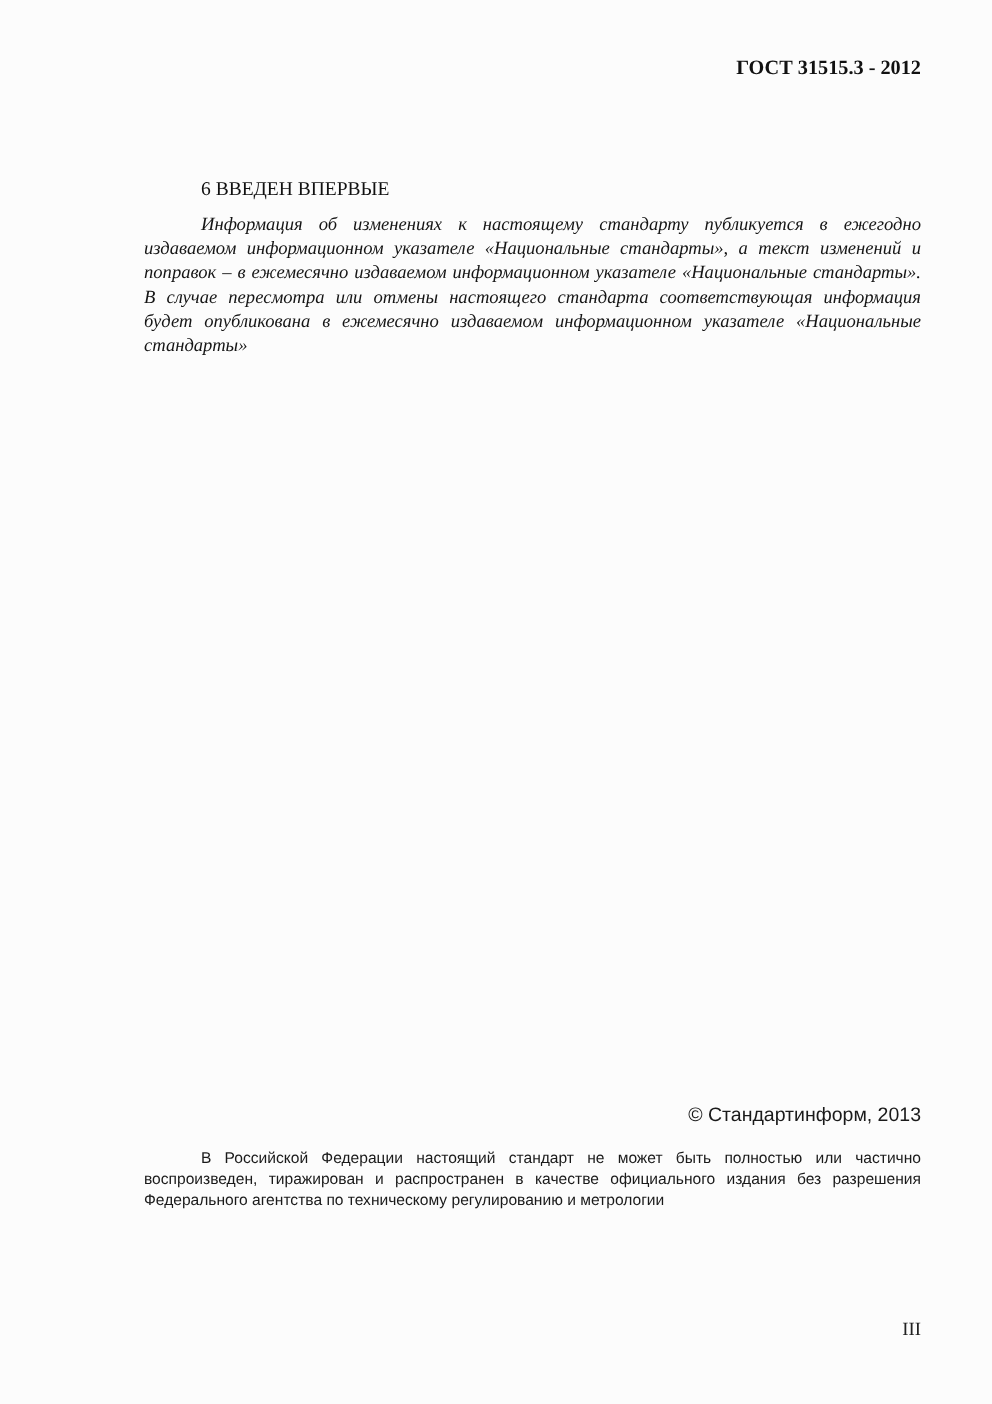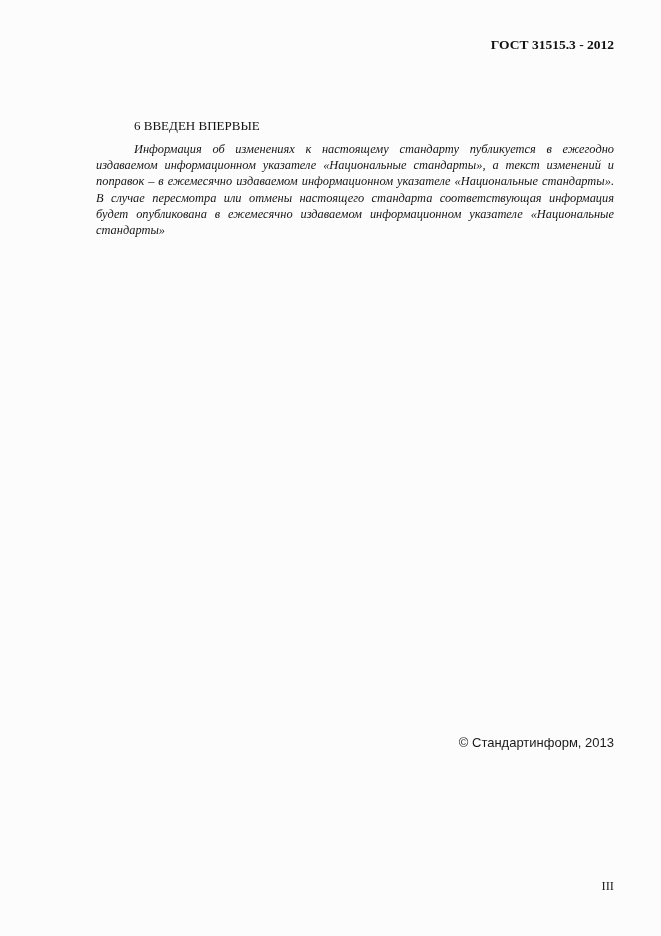--- a/index.html
+++ b/index.html
@@ -60,15 +60,18 @@
 
   <div class="section-title">6 ВВЕДЕН ВПЕРВЫЕ</div>
 
 
   <div class="body-block p2">
     <p>Информация об изменениях к настоящему стандарту публикуется в ежегодно издаваемом информационном указателе «Национальные стандарты», а текст изменений и поправок – в ежемесячно издаваемом информационном указателе «Национальные стандарты». В случае пересмотра или отмены настоящего стандарта соответствующая информация будет опубликована в ежемесячно издаваемом информационном указателе «Национальные стандарты»</p>
   </div>
 
   <div class="copyright">© Стандартинформ, 2013</div>
 
+  <div class="notice">
+    <p>В Российской Федерации настоящий стандарт не может быть полностью или частично воспроизведен, тиражирован и распространен в качестве официального издания без разрешения Федерального агентства по техническому регулированию и метрологии</p>
+  </div>
 
   <div class="page-number">III</div>
 </div>
 
 </body></html>

